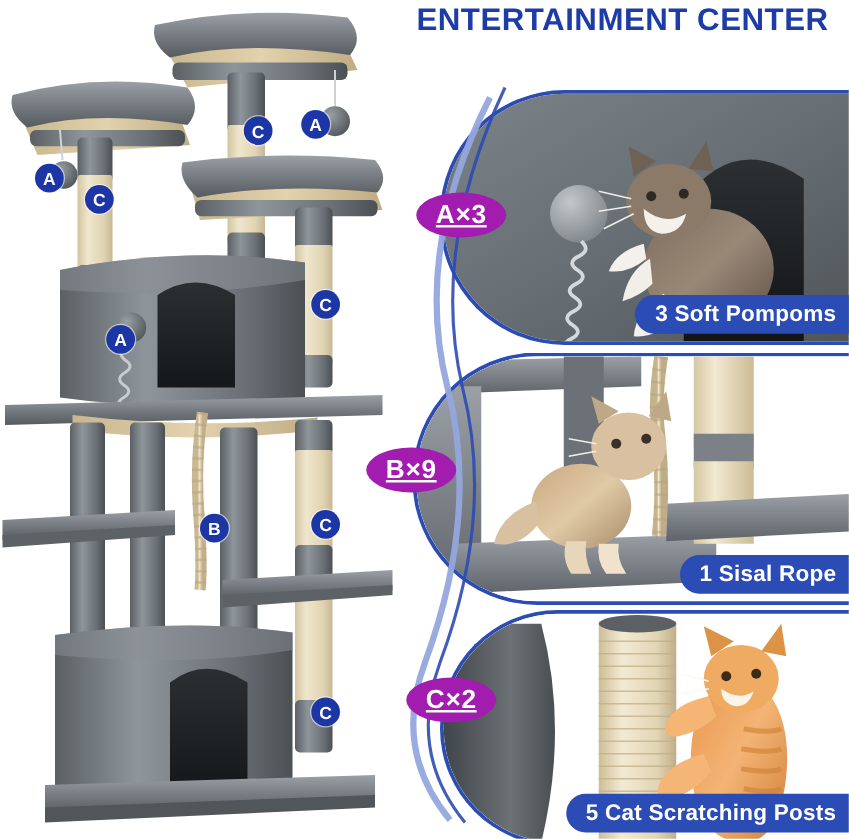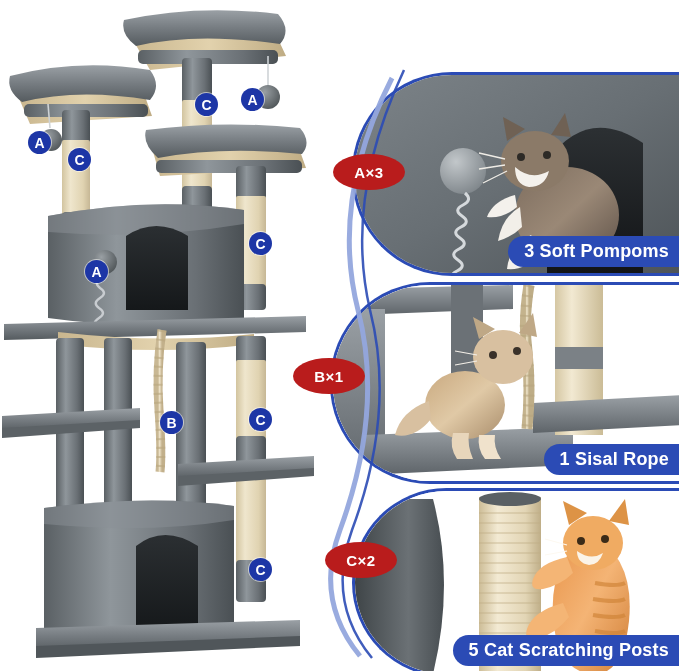--- a/index.html
+++ b/index.html
@@ -34,41 +34,42 @@
            border-top-left-radius:16px;border-bottom-left-radius:16px;
            color:#fff;font-weight:bold;font-size:18px;
            display:flex;align-items:center;padding:0 13px 0 16px;
            white-space:nowrap;letter-spacing:.2px;}
   #cap-a{bottom:6px;}
   #cap-b{bottom:6px;}
   #cap-c{bottom:8px;}
 
   
   .ebadge{position:absolute;width:72px;height:36px;border-radius:50%;
-          background:#b91c1c;color:#fff;font-weight:bold;font-size:15px;
+          background:#a21caf;color:#fff;font-weight:bold;font-size:21px;
           display:flex;align-items:center;justify-content:center;
-          letter-spacing:.5px;z-index:6;}
+          letter-spacing:.5px;z-index:6;text-decoration:underline;}
   #badge-a{left:333px;top:154px;}
   #badge-b{left:293px;top:358px;}
   #badge-c{left:325px;top:542px;}
 
   
   .cbadge{position:absolute;width:23px;height:23px;border-radius:50%;
           background:#1d36a6;color:#fff;font-weight:bold;font-size:14px;
           display:flex;align-items:center;justify-content:center;z-index:5;
           box-shadow:0 0 0 1px rgba(255,255,255,.55);}
 
   
   #swoosh{position:absolute;left:300px;top:60px;width:120px;height:600px;
           pointer-events:none;z-index:4;}
 </style>
 </head>
 <body>
 
 <div id="title">
+  <span class="l2">ENTERTAINMENT CENTER</span>
 </div>
 
 <div id="product">
 <svg width="340" height="671" viewBox="0 0 340 671" xmlns="http://www.w3.org/2000/svg">
   <defs>
     <linearGradient id="plush" x1="0" y1="0" x2="1" y2="0">
       <stop offset="0" stop-color="#5a6064"></stop>
       <stop offset=".35" stop-color="#8f969b"></stop>
       <stop offset=".75" stop-color="#6a7075"></stop>
       <stop offset="1" stop-color="#4a5054"></stop>
@@ -348,14 +349,14 @@
       <path d="M240 92 q22 4 30 0"></path>
         <path d="M238 108 q24 4 32 0"></path>
       <path d="M238 124 q24 4 32 0"></path>
         <path d="M240 140 q22 4 30 0"></path>
     </g>
   </svg>
   <div class="caption" id="cap-c">5 Cat Scratching Posts</div>
 </div>
 
 <div class="ebadge" id="badge-a">A×3</div>
-<div class="ebadge" id="badge-b">B×1</div>
+<div class="ebadge" id="badge-b">B×9</div>
 <div class="ebadge" id="badge-c">C×2</div>
 
 </body></html>

